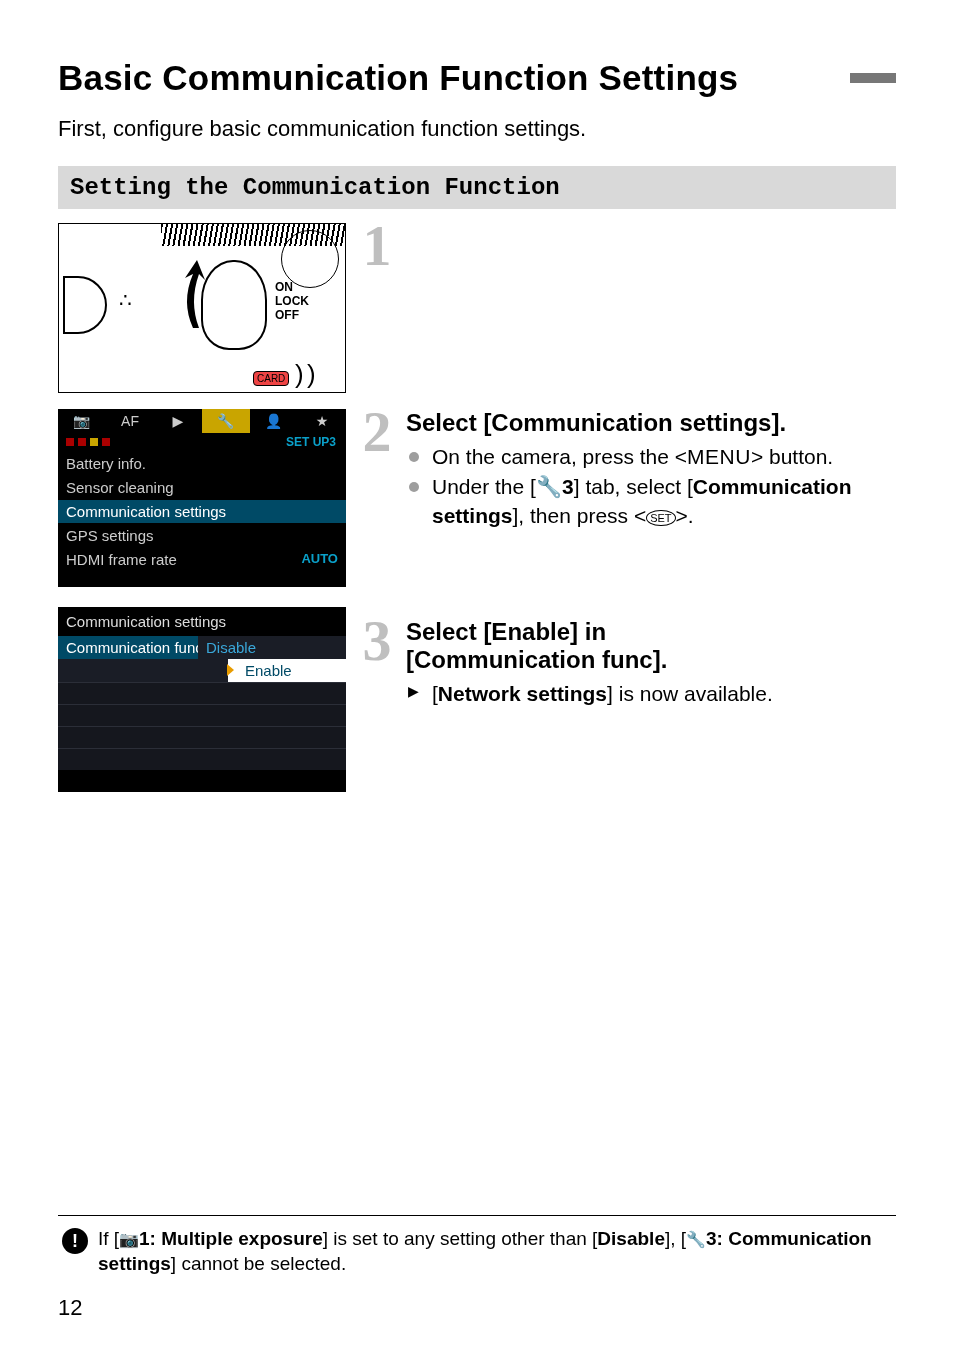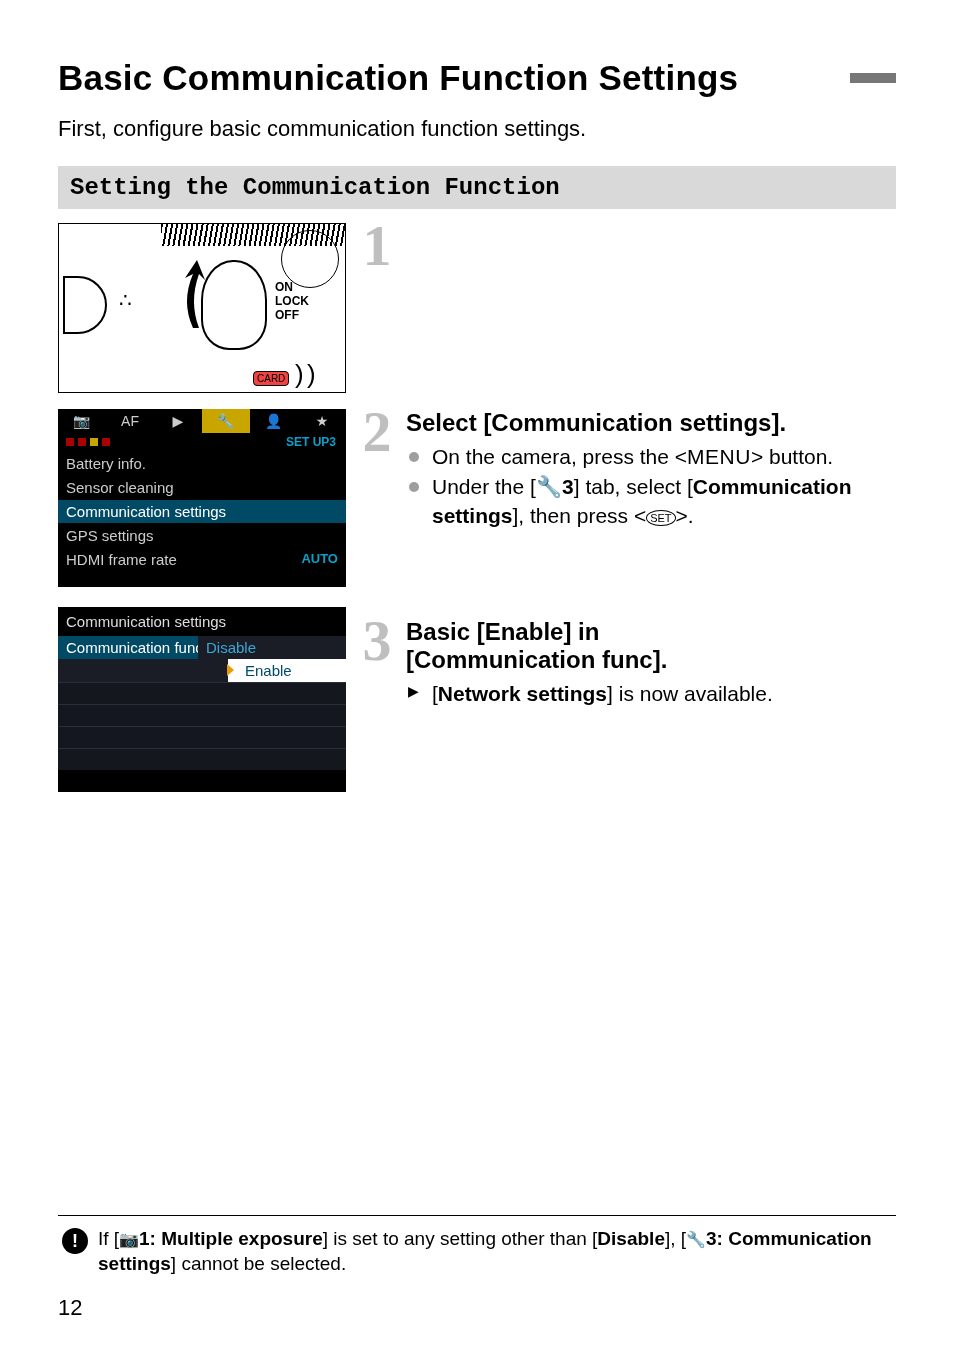--- a/index.html
+++ b/index.html
@@ -314,21 +314,21 @@
       </li>
     </ul>
   </div>
 </div>
 
 <div class="step-block" style="margin-top:-190px;">
   <div class="step-left"></div>
   <div class="step-num">3</div>
   <div class="step-right">
     <div class="step-title">
-      <span>Basic [Enable] in</span><br><span>[Communication func].</span>
+      <span>Select [Enable] in</span><br><span>[Communication func].</span>
     </div>
     <ul class="sub">
       <li class="tri">
         <span>[</span><b>Network settings</b><span>] is now available.</span>
       </li>
     </ul>
   </div>
 </div>
 
 <div class="note-area">

